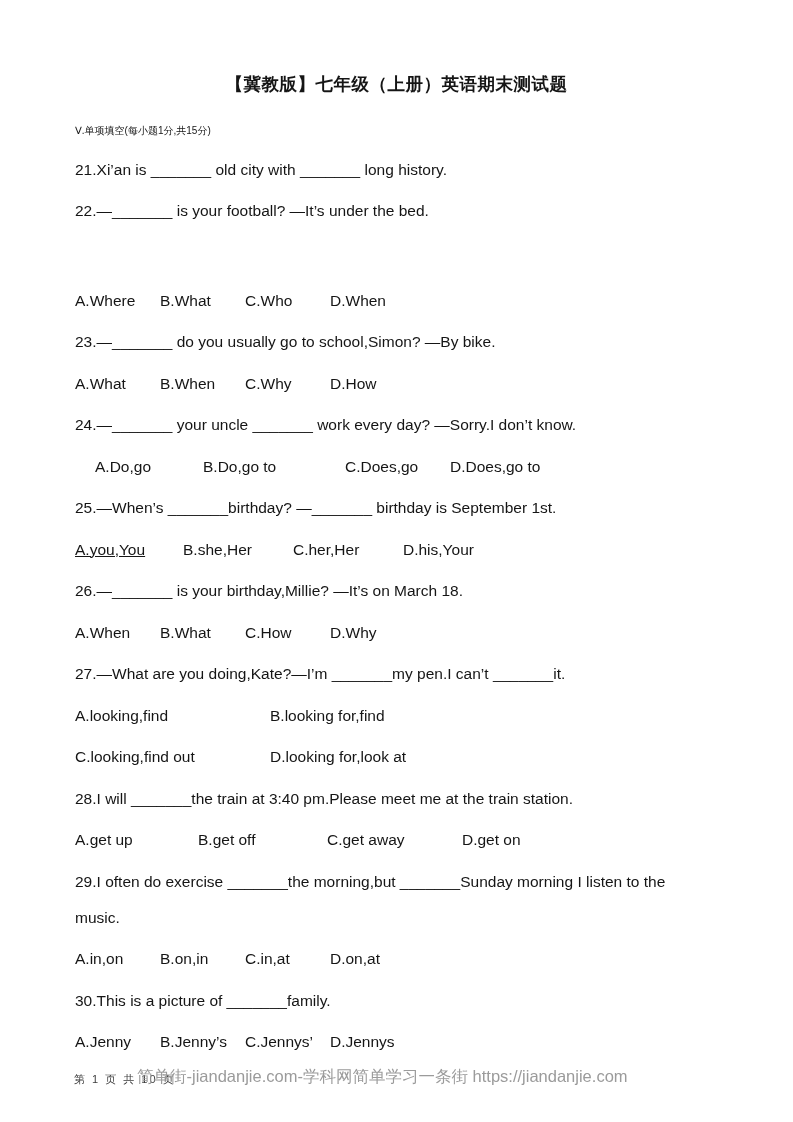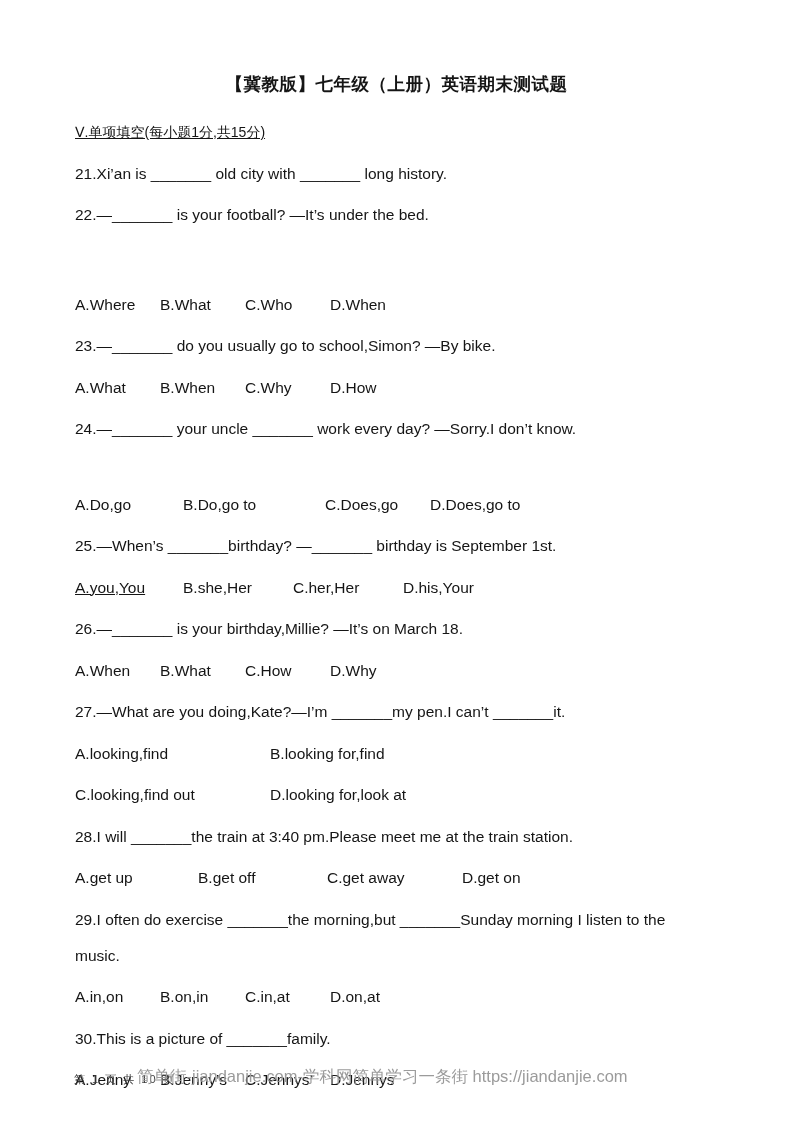--- a/index.html
+++ b/index.html
@@ -23,22 +23,21 @@
   .title {
     margin: 0;
     padding-top: 72px;
     text-align: center;
     font-size: 17.5px;
     font-weight: 700;
     letter-spacing: 0.5px;
   }
   .section-heading {
     margin: 28px 0 0 75px;
-    font-size: 14px;
-    text-decoration: underline;
+    font-size: 10px;
   }
   .questions {
     margin: 7px 55px 0 75px;
   }
   .q-line {
     margin-top: 21.5px;
     line-height: 20px;
     font-size: 15.5px;
     white-space: nowrap;
   }
@@ -105,22 +104,22 @@
         <div class="q-line options">
           <span class="opt" style="width: 85px;">A.What</span>
           <span class="opt" style="width: 85px;">B.When</span>
           <span class="opt" style="width: 85px;">C.Why</span>
           <span class="opt">D.How</span>
         </div>
       </div>
       <div class="q-block">
         <div class="q-line">24.—_______ your uncle _______ work every day? —Sorry.I don’t know.</div>
         <div class="q-line options">
-          <span class="opt" style="width: 108px;">A.Do,go</span>
-          <span class="opt" style="width: 142px; margin-top: 34px;">B.Do,go to</span>
+          <span class="opt" style="width: 108px; margin-left: 20px;">A.Do,go</span>
+          <span class="opt" style="width: 142px;">B.Do,go to</span>
           <span class="opt" style="width: 105px;">C.Does,go</span>
           <span class="opt">D.Does,go to</span>
         </div>
       </div>
       <div class="q-block">
         <div class="q-line">25.—When’s _______birthday? —_______ birthday is September 1st.</div>
         <div class="q-line options">
           <span class="opt" style="width: 108px; text-decoration: underline;">A.you,You</span>
           <span class="opt" style="width: 110px;">B.she,Her</span>
           <span class="opt" style="width: 110px;">C.her,Her</span>

